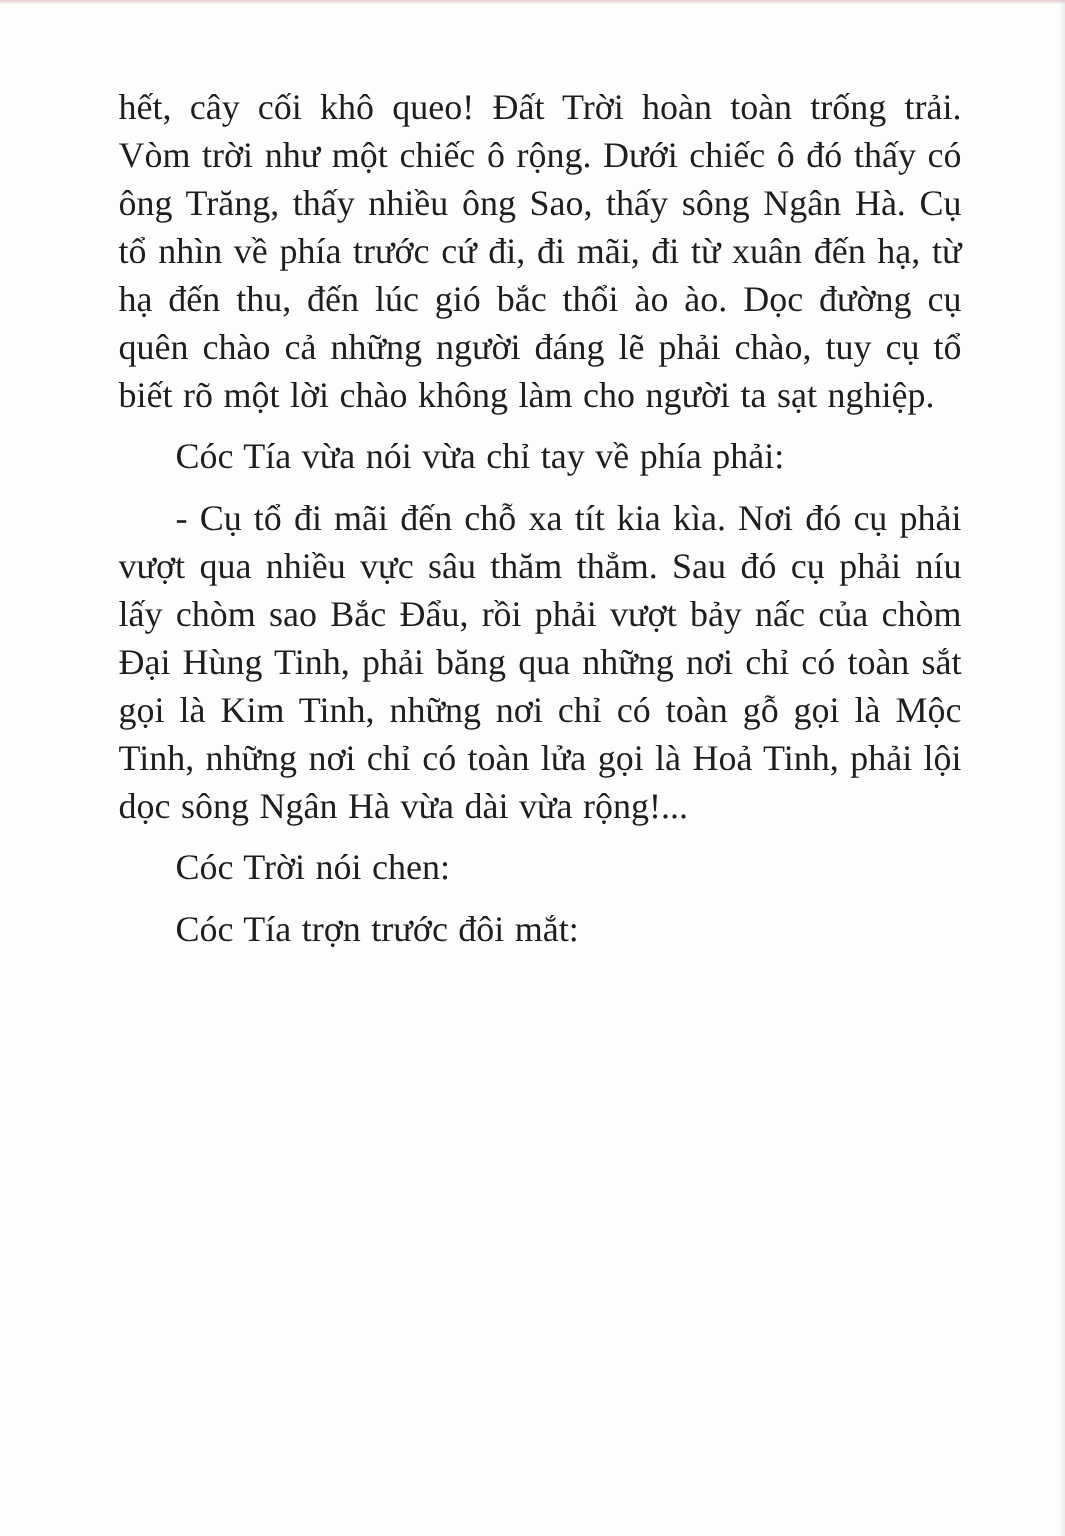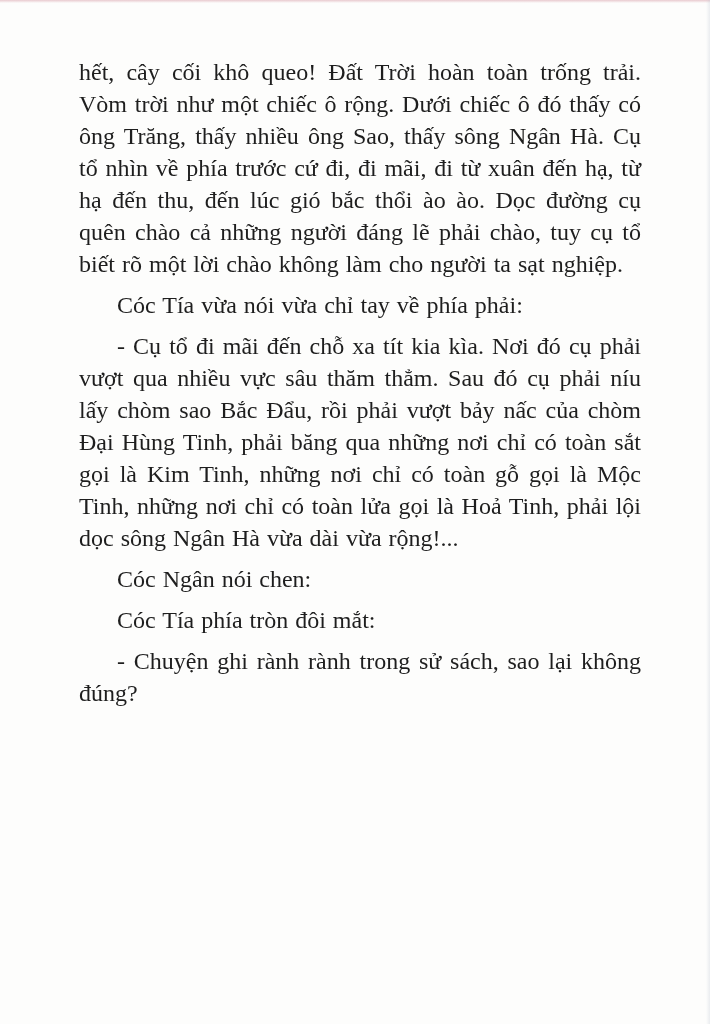--- a/index.html
+++ b/index.html
@@ -57,23 +57,22 @@
 <body>
 
 <div class="page">
   <div class="top-edge"></div>
   <div class="right-edge"></div>
 
   <div class="text-block">
     <p class="para">hết, cây cối khô queo! Đất Trời hoàn toàn trống trải. Vòm trời như một chiếc ô rộng. Dưới chiếc ô đó thấy có ông Trăng, thấy nhiều ông Sao, thấy sông Ngân Hà. Cụ tổ nhìn về phía trước cứ đi, đi mãi, đi từ xuân đến hạ, từ hạ đến thu, đến lúc gió bắc thổi ào ào. Dọc đường cụ quên chào cả những người đáng lẽ phải chào, tuy cụ tổ biết rõ một lời chào không làm cho người ta sạt nghiệp.</p>
     <p class="para indent">Cóc Tía vừa nói vừa chỉ tay về phía phải:</p>
     <p class="para indent">- Cụ tổ đi mãi đến chỗ xa tít kia kìa. Nơi đó cụ phải vượt qua nhiều vực sâu thăm thẳm. Sau đó cụ phải níu lấy chòm sao Bắc Đẩu, rồi phải vượt bảy nấc của chòm Đại Hùng Tinh, phải băng qua những nơi chỉ có toàn sắt gọi là Kim Tinh, những nơi chỉ có toàn gỗ gọi là Mộc Tinh, những nơi chỉ có toàn lửa gọi là Hoả Tinh, phải lội dọc sông Ngân Hà vừa dài vừa rộng!...</p>
-    <p class="para indent">Cóc Ngân nói chen:</p>
-    <p class="para indent">Cóc Tía phía tròn đôi mắt:</p>
-    <p class="para indent">- Chuyện ghi rành rành trong sử sách, sao lại không đúng?</p>
+    <p class="para indent">Cóc Trời nói chen:</p>
+    <p class="para indent">Cóc Tía trợn trước đôi mắt:</p>
   </div>
 
   <div class="footer">
     
 
     
   </div>
 </div>
 
 </body></html>

